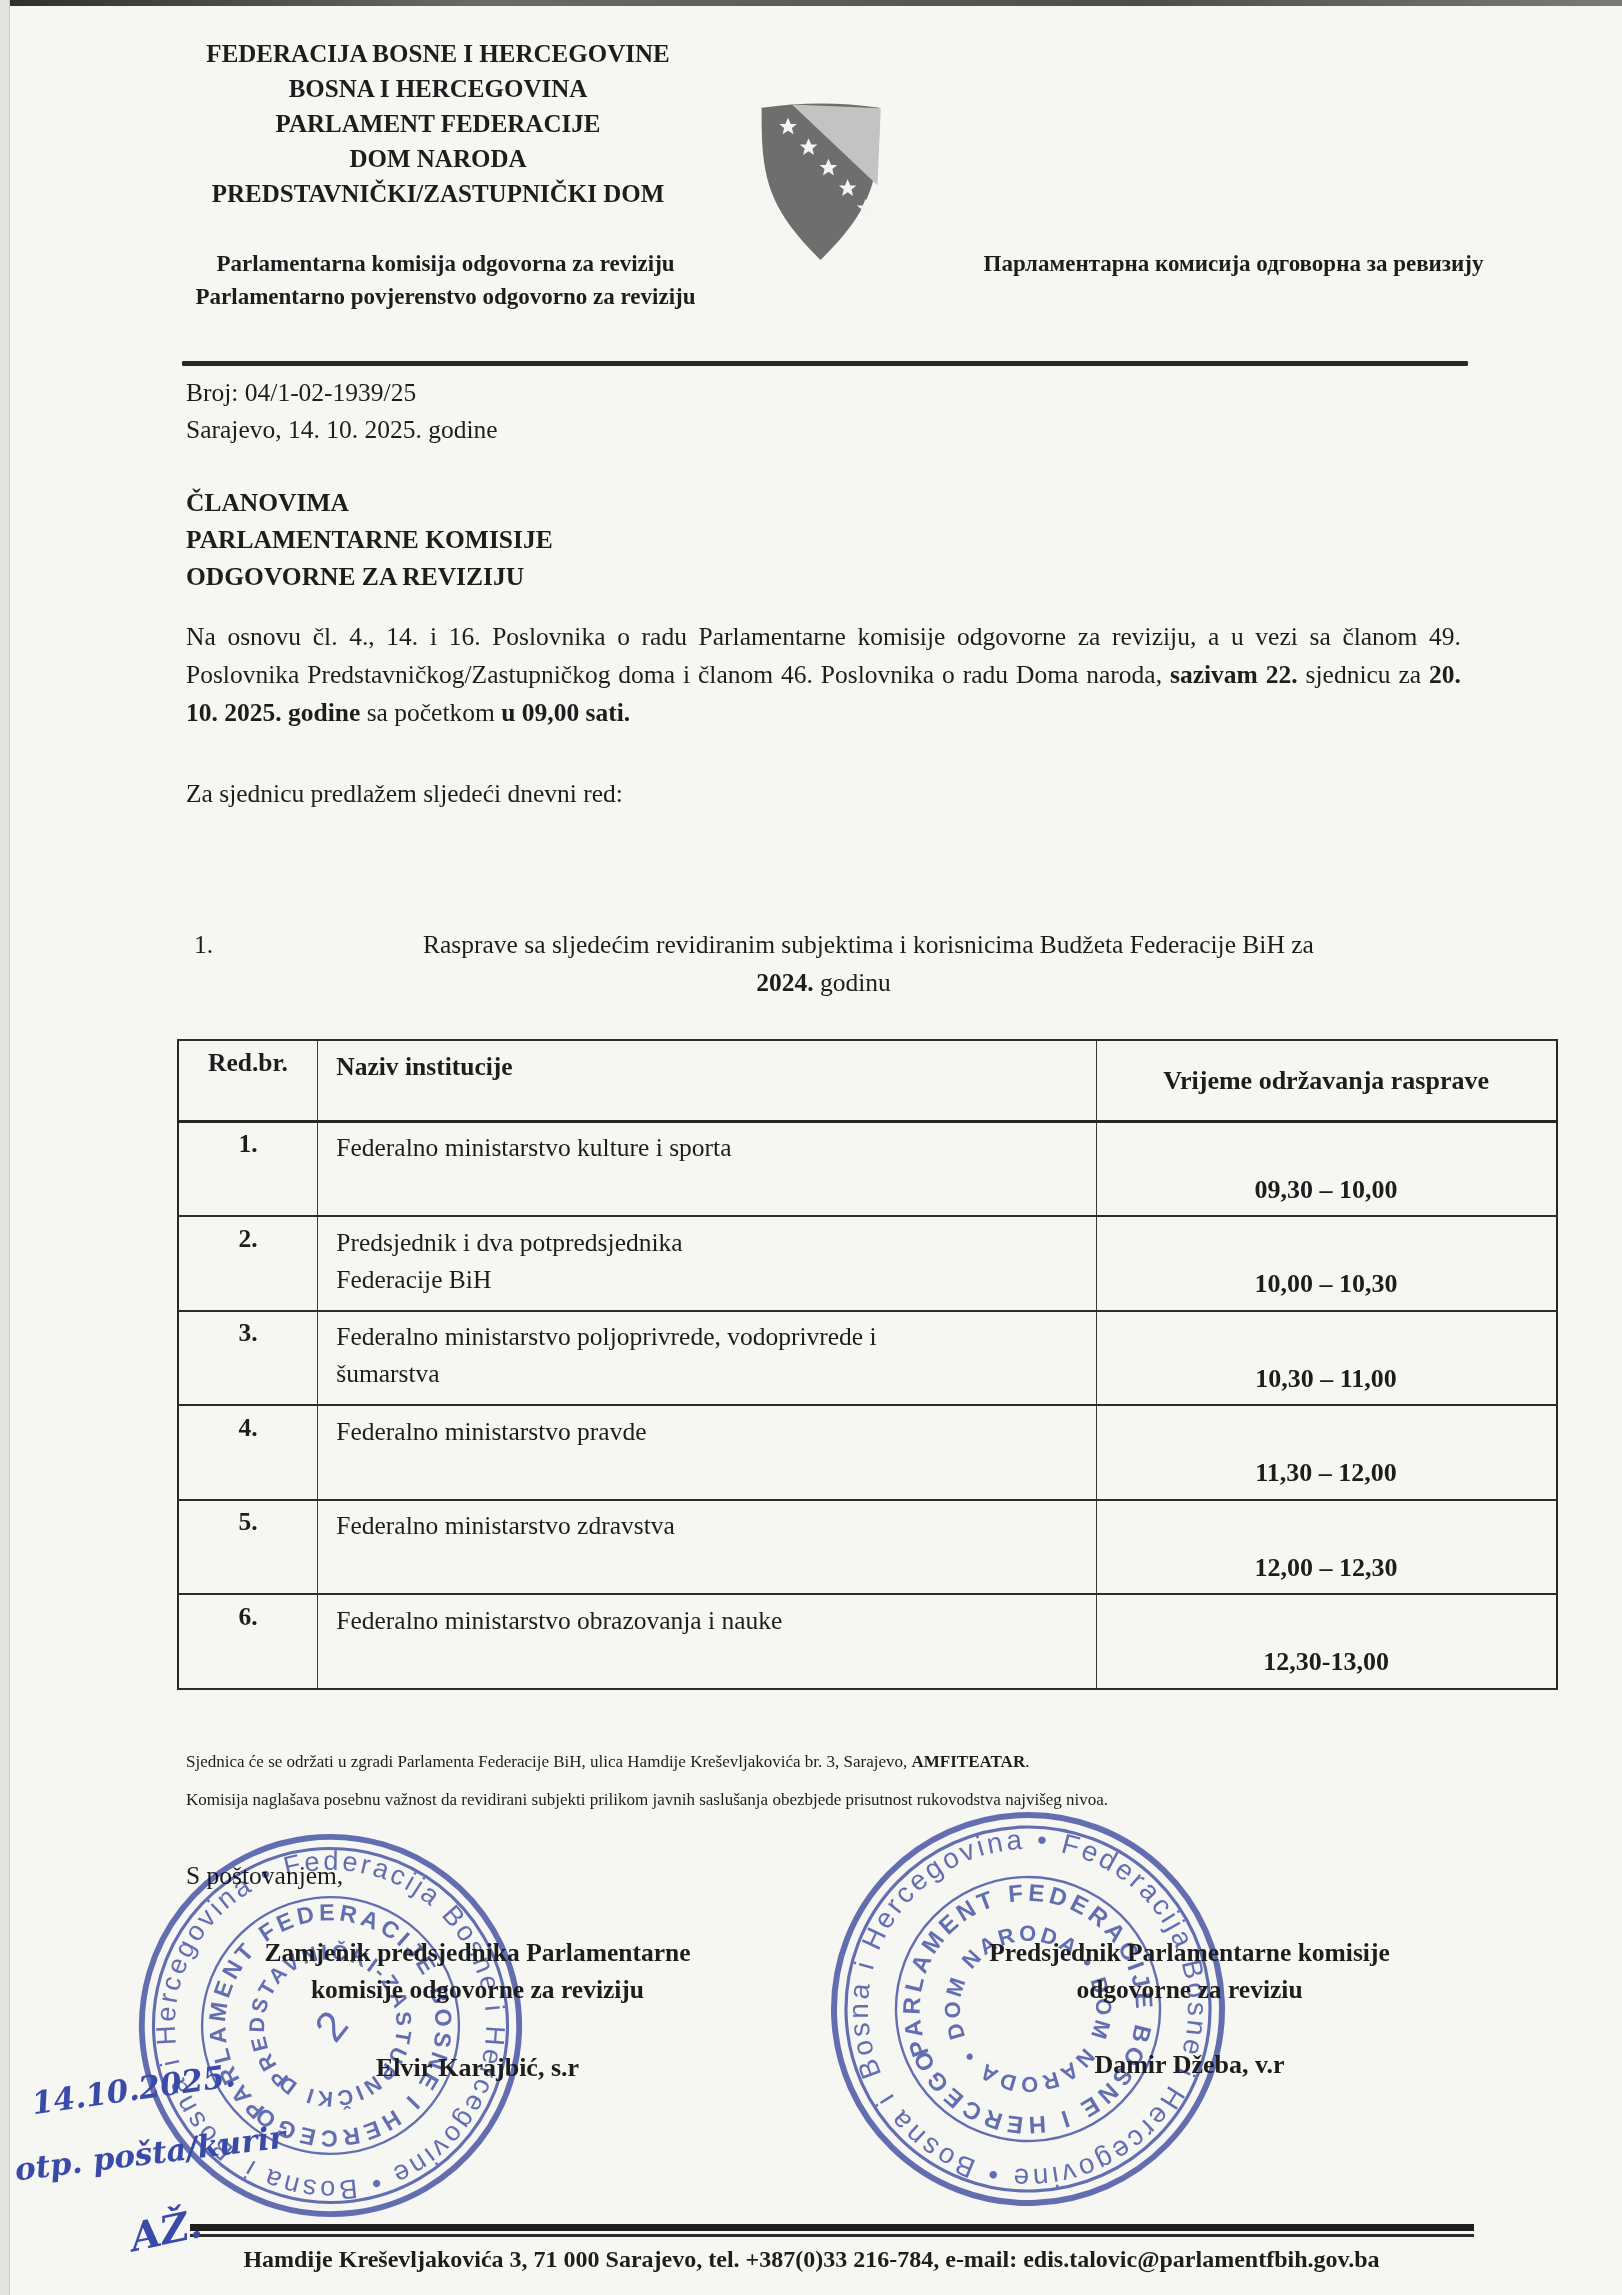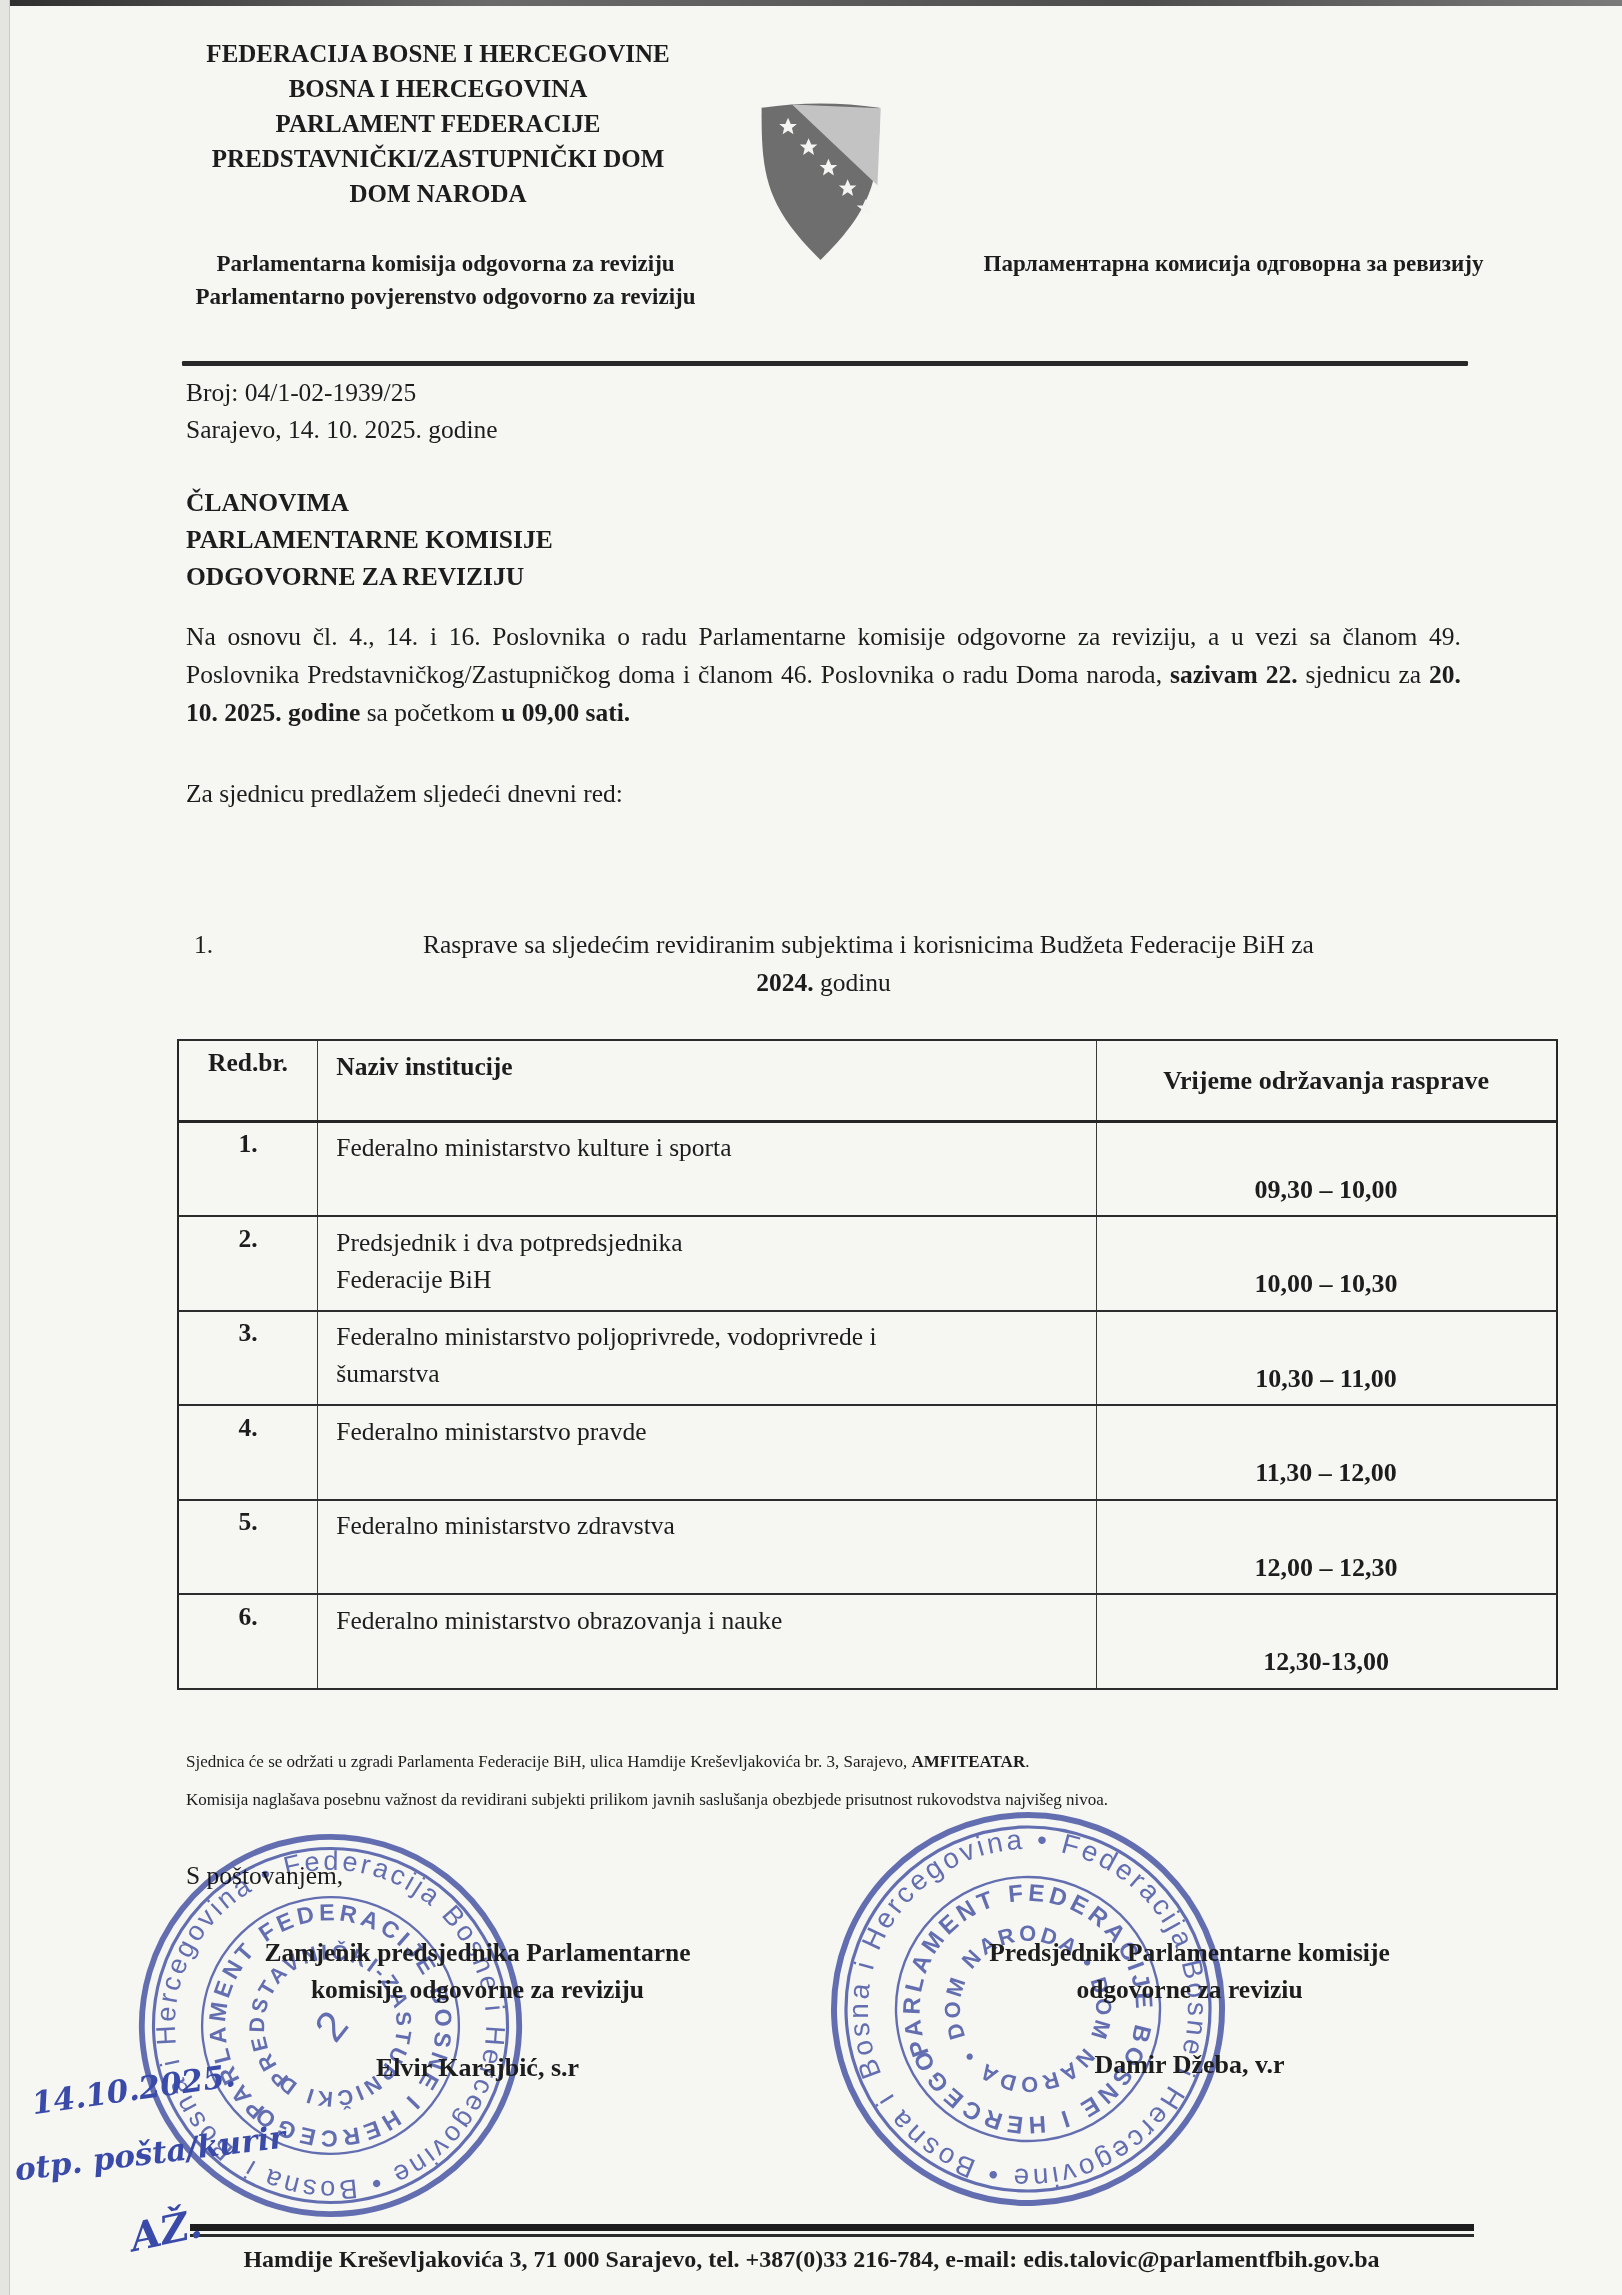--- a/index.html
+++ b/index.html
@@ -97,22 +97,22 @@
 <body>
 
 <div class="page">
   <div class="scan-top"></div>
   <div class="scan-left"></div>
 
   <div id="hdr-left" class="hdr-block">
     <div>FEDERACIJA BOSNE I HERCEGOVINE</div>
     <div>BOSNA I HERCEGOVINA</div>
     <div>PARLAMENT FEDERACIJE</div>
+    <div>DOM NARODA</div>
     <div>PREDSTAVNIČKI/ZASTUPNIČKI DOM</div>
-    <div>DOM NARODA</div>
   </div>
 
 
   <svg id="coat" viewBox="0 0 210 255">
     <path d="M16,16 Q105,3 194,16 L194,28 C194,122 184,168 105,246 C26,168 16,122 16,28 Z" fill="#6e6e6e"></path>
     <polygon points="62,11 196,17 191,133" fill="#c3c3c3"></polygon>
     <g fill="#f4f4f2">
       <path id="star" transform="translate(56,45)" d="M0,-14 L4.1,-4.3 L13.3,-4.3 L5.9,1.6 L8.2,11.3 L0,5.8 L-8.2,11.3 L-5.9,1.6 L-13.3,-4.3 L-4.1,-4.3 Z"></path>
       <use href="#star" transform="translate(31,31)"></use>
       <use href="#star" transform="translate(61,62)"></use>

